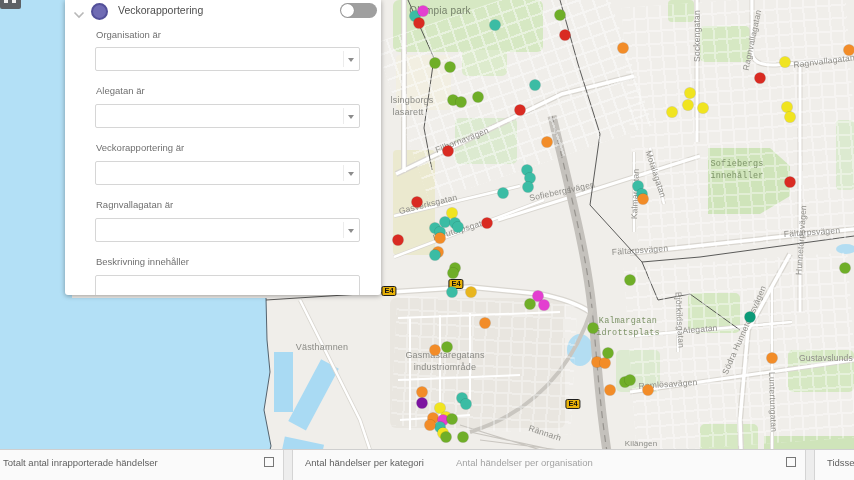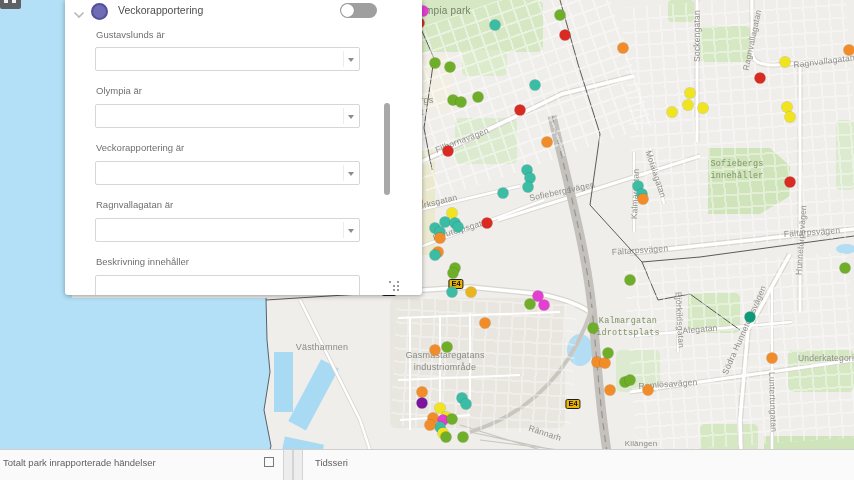--- a/index.html
+++ b/index.html
@@ -26,21 +26,21 @@
     background:rgba(255,255,255,.78);font-size:9.5px;color:#4f4f4f;
     padding:2px 3px 0 8px;white-space:nowrap;max-width:200px;overflow:hidden;}
 
   
   .mini-icon{position:absolute;z-index:12;left:0;top:0;width:21px;height:9px;
     background:#5d6165;border-radius:0 0 2px 2px;}
   .mini-icon i{position:absolute;top:0;width:4px;height:3px;background:#f2f2f2;}
   .mini-icon i.a{left:4px;} .mini-icon i.b{left:12px;}
 
   
-  .filter-panel{position:absolute;z-index:10;left:65px;top:0;width:357px;height:295px;
+  .filter-panel{position:absolute;z-index:10;left:65px;top:0;width:316px;height:295px;
     background:#fff;border-radius:0 0 3px 3px;box-shadow:0 1px 5px rgba(0,0,0,.35);
     overflow:hidden;text-align:right;}
   .fp-chevron{position:absolute;left:8px;top:5px;}
   .fp-dot{position:absolute;left:26px;top:3px;width:13px;height:13px;border-radius:50%;
     border:2px solid #53509a;}
   .fp-title{position:absolute;left:53px;top:4px;font-size:10.5px;color:#4d4d4d;}
   .fp-toggle{position:absolute;left:275px;top:3px;width:37px;height:15px;
     border-radius:8px;background:#9f9f9f;}
   .fp-knob{position:absolute;left:1px;top:1px;width:13px;height:13px;border-radius:50%;
     background:#fff;box-shadow:0 0 1px rgba(0,0,0,.4);}
@@ -177,21 +177,21 @@
       <div class="maplabel street" style="left: 752px; top: 40px; transform: translate(-50%, -50%) rotate(-78deg);">Ragnvallagatan</div>
       <div class="maplabel street" style="left: 824px; top: 61px; transform: translate(-50%, -50%) rotate(-7deg);">Ragnvallagatan</div>
       <div class="maplabel street" style="left: 801px; top: 240px; transform: translate(-50%, -50%) rotate(-86deg);">Hunnetorpsvägen</div>
       <div class="maplabel street" style="left: 562px; top: 191px; transform: translate(-50%, -50%) rotate(-12deg);">Sofiebergsvägen</div>
       <div class="maplabel street" style="left: 462px; top: 229px; transform: translate(-50%, -50%) rotate(-17deg);">Furutorpsgatan</div>
       <div class="maplabel street" style="left: 428px; top: 204px; transform: translate(-50%, -50%) rotate(-14deg);">Gasverksgatan</div>
       <div class="maplabel street" style="left: 812px; top: 232px; transform: translate(-50%, -50%) rotate(-4deg);">Fältarpsvägen</div>
       <div class="maplabel street" style="left: 640px; top: 250px; transform: translate(-50%, -50%) rotate(-4deg);">Fältarpsvägen</div>
       <div class="maplabel street" style="left: 700px; top: 329px; transform: translate(-50%, -50%) rotate(-5deg);">Alegatan</div>
       <div class="maplabel street" style="left: 668px; top: 384px; transform: translate(-50%, -50%) rotate(-4deg);">Ramlösavägen</div>
-      <div class="maplabel street" style="left: 826px; top: 358px; transform: translate(-50%, -50%) rotate(0deg);">Underkategori</div>
+      <div class="maplabel street" style="left: 826px; top: 358px; transform: translate(-50%, -50%) rotate(0deg);">Gustavslunds</div>
       <div class="maplabel street" style="left: 773px; top: 402px; transform: translate(-50%, -50%) rotate(88deg);">Luntertungatan</div>
       <div class="maplabel street" style="left: 680px; top: 320px; transform: translate(-50%, -50%) rotate(87deg);">Björkildsgatan</div>
       <div class="maplabel street" style="left: 635px; top: 194px; transform: translate(-50%, -50%) rotate(-88deg);">Kalmargatan</div>
       <div class="maplabel street" style="left: 656px; top: 174px; transform: translate(-50%, -50%) rotate(72deg);">Motalagatan</div>
       <div class="maplabel street" style="left: 744px; top: 330px; transform: translate(-50%, -50%) rotate(-66deg);">Södra Hunnetorpsvägen</div>
       <div class="maplabel park" style="left: 737px; top: 164px; transform: translate(-50%, -50%) rotate(0deg);">Sofiebergs</div>
       <div class="maplabel park" style="left: 737px; top: 176px; transform: translate(-50%, -50%) rotate(0deg);">innehåller</div>
       <div class="maplabel park" style="left: 628px; top: 321px; transform: translate(-50%, -50%) rotate(0deg);">Kalmargatan</div>
       <div class="maplabel park" style="left: 628px; top: 333px; transform: translate(-50%, -50%) rotate(0deg);">idrottsplats</div>
       <div class="maplabel place" style="left: 445px; top: 355px; font-size: 9px; transform: translate(-50%, -50%) rotate(0deg);">Gasmästaregatans</div>
@@ -300,27 +300,27 @@
       <svg width="12" height="8">
           <polyline points="1.5,1.5 6,6 10.5,1.5" stroke="#b8b8b8" stroke-width="1.6" fill="none"></polyline>
         </svg>
     </span>
     <span class="fp-dot" style="background:#6f6bb4;"></span>
     <span class="fp-title">Veckorapportering</span>
     <span class="fp-toggle">
         <span class="fp-knob"></span>
       </span>
 
-    <span class="fp-label" style="top:29px">Gustavslunds är</span>
+    <span class="fp-label" style="top:29px">Organisation är</span>
     <span class="fp-input" style="top:47px">
         <span class="caret-sep"></span>
         <span class="caret"></span>
       </span>
 
-    <span class="fp-label" style="top:85px">Olympia är</span>
+    <span class="fp-label" style="top:85px">Alegatan är</span>
     <span class="fp-input" style="top:104px">
         <span class="caret-sep"></span>
         <span class="caret"></span>
       </span>
 
     <span class="fp-label" style="top:142px">Veckorapportering är</span>
     <span class="fp-input" style="top:161px">
         <span class="caret-sep"></span>
         <span class="caret"></span>
       </span>
@@ -335,23 +335,28 @@
     <span class="fp-input" style="top:275px"></span>
 
     <span class="fp-scroll"></span>
     <span class="fp-grip">
         <i></i>
       </span>
   </div>
 
   <div class="bottom-bar">
     <div class="bb-sec" style="flex:0 0 283px;">
-      <span class="bb-text" style="left:3px;">Totalt park inrapporterade händelser</span>
+      <span class="bb-text" style="left:3px;">Totalt antal inrapporterade händelser</span>
       <span class="bb-expand" style="left:264px;"></span>
     </div>
     <div class="bb-div"></div>
+    <div class="bb-sec" style="flex:0 0 512px;">
+      <span class="bb-text" style="left:12px;">Antal händelser per kategori</span>
+      <span class="bb-text muted" style="left:163px;">Antal händelser per organisation</span>
+      <span class="bb-expand" style="right:9px;"></span>
+    </div>
     <div class="bb-div"></div>
     <div class="bb-sec" style="flex:1 1 auto;overflow:hidden;">
       <span class="bb-text" style="left:12px;">Tidsseri</span>
     </div>
   </div>
 
 </div>
 
 </body></html>

